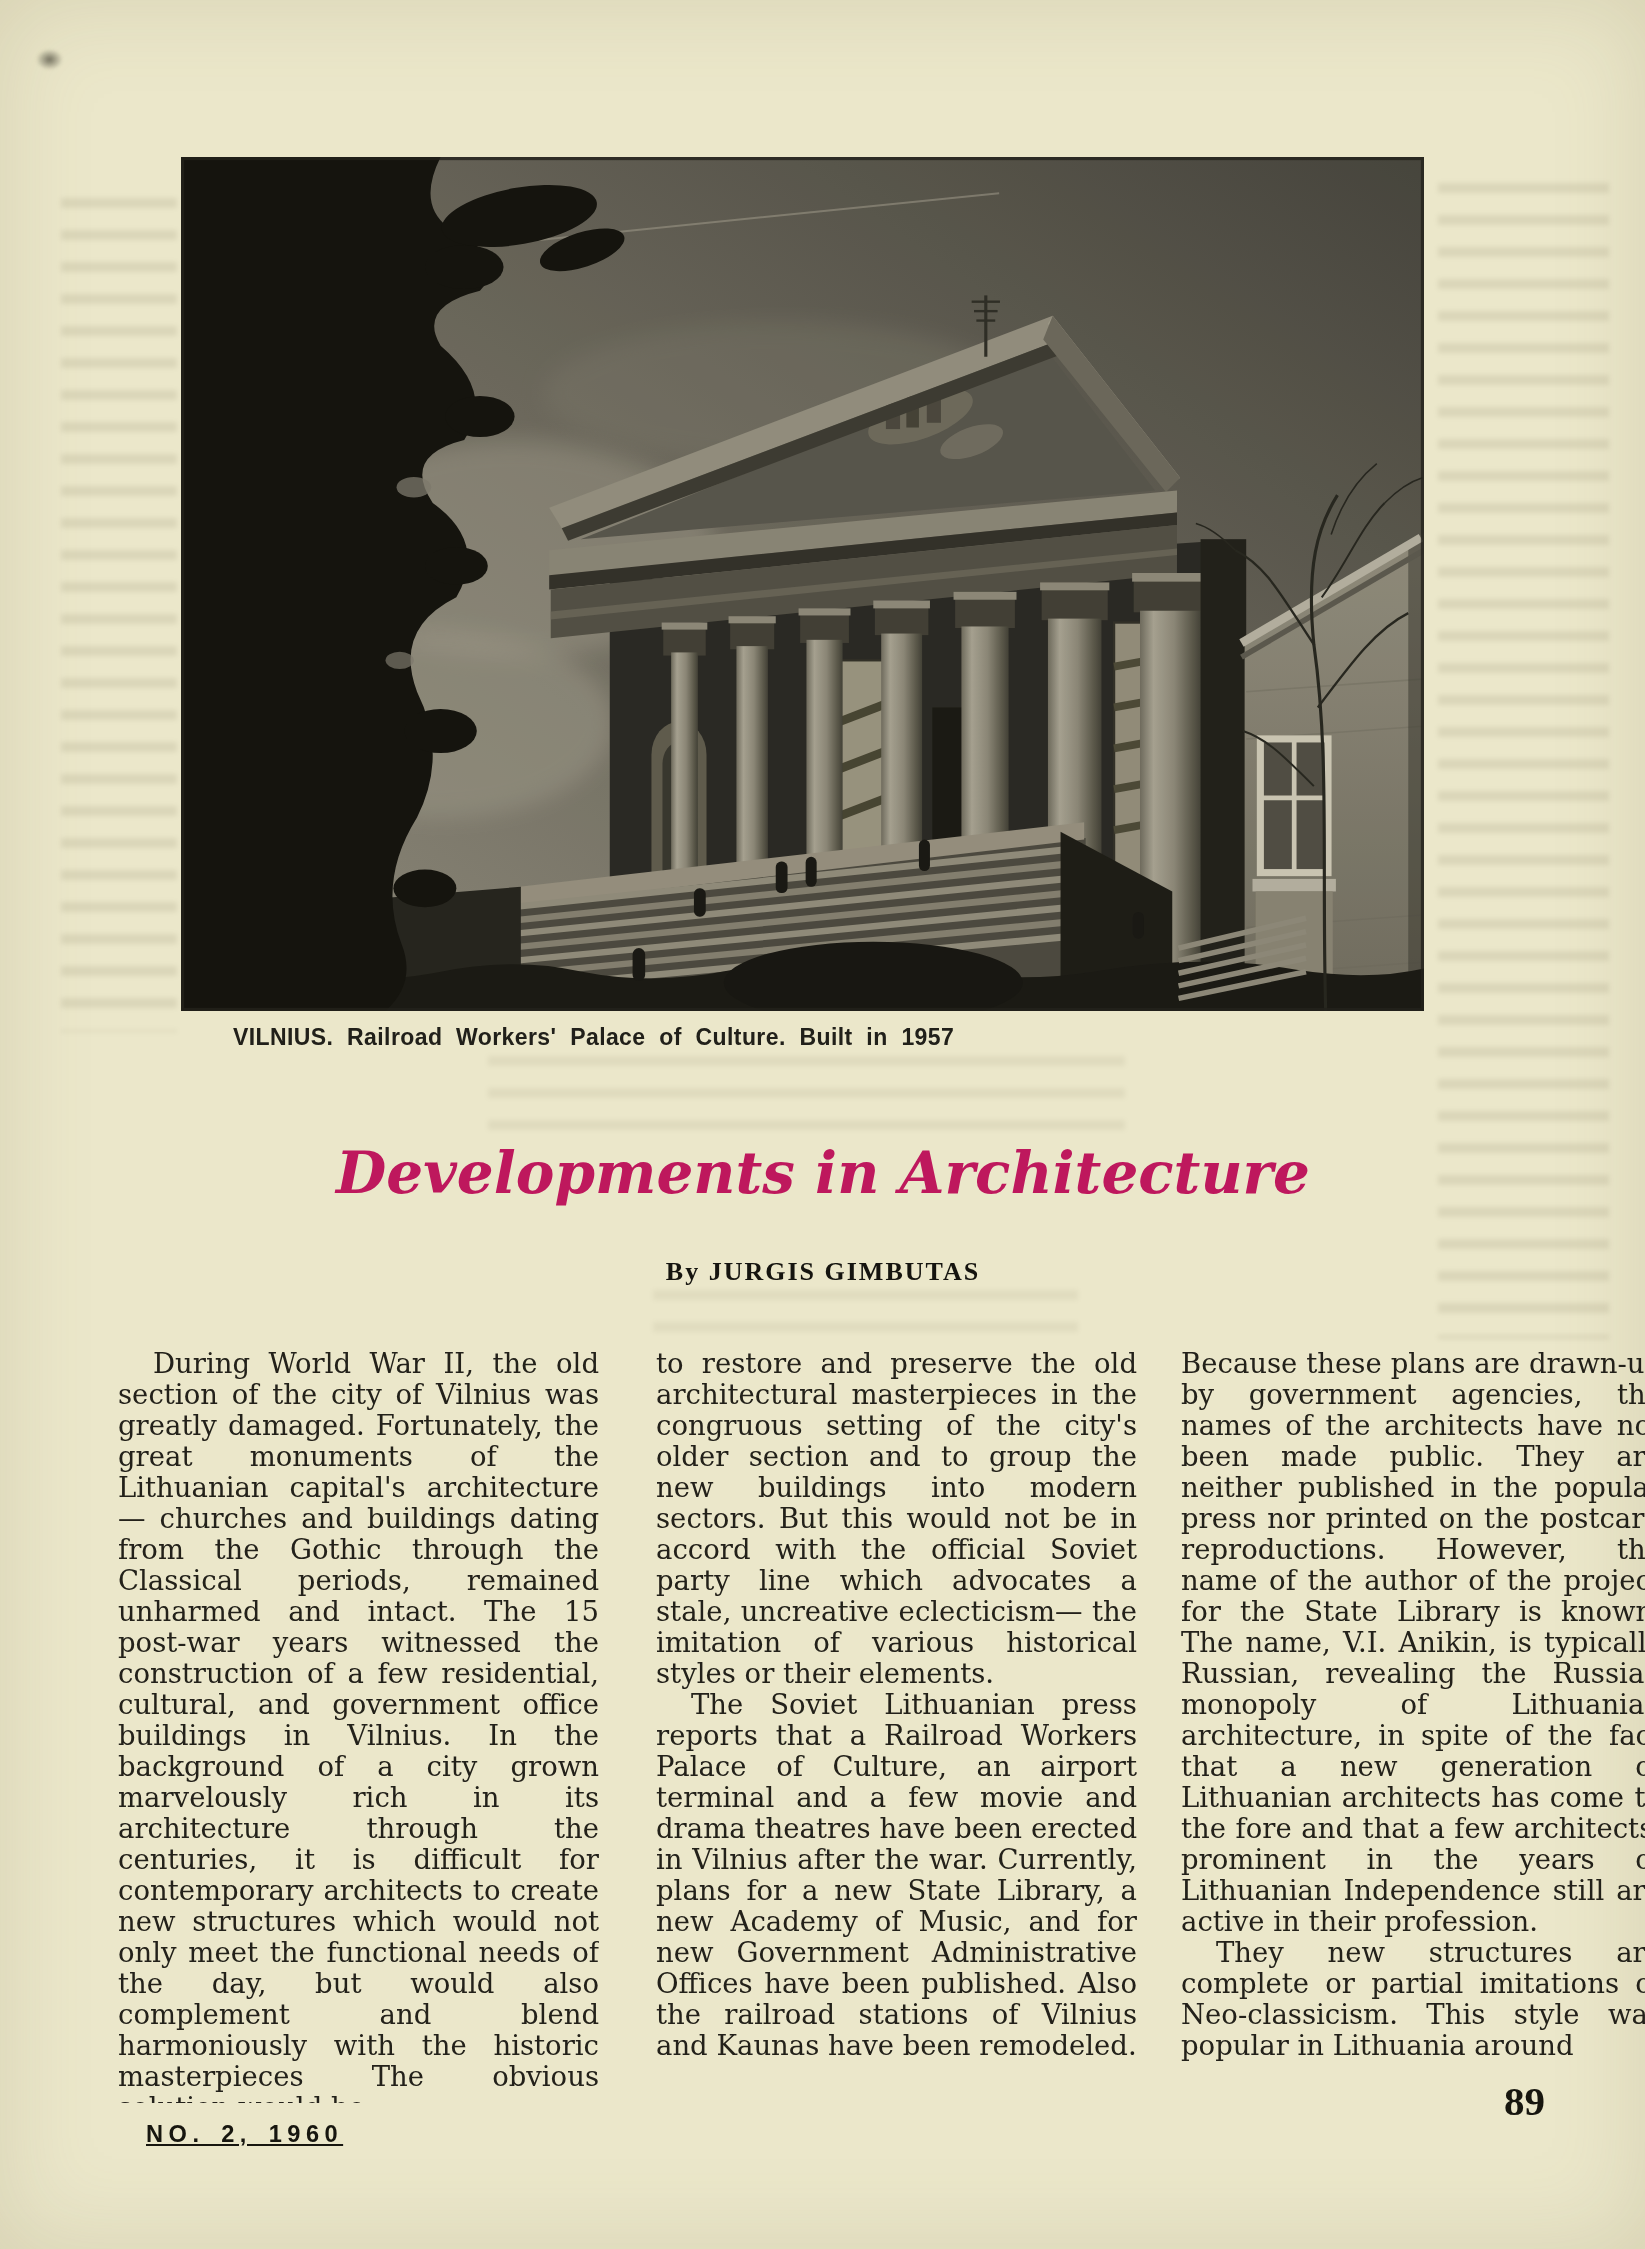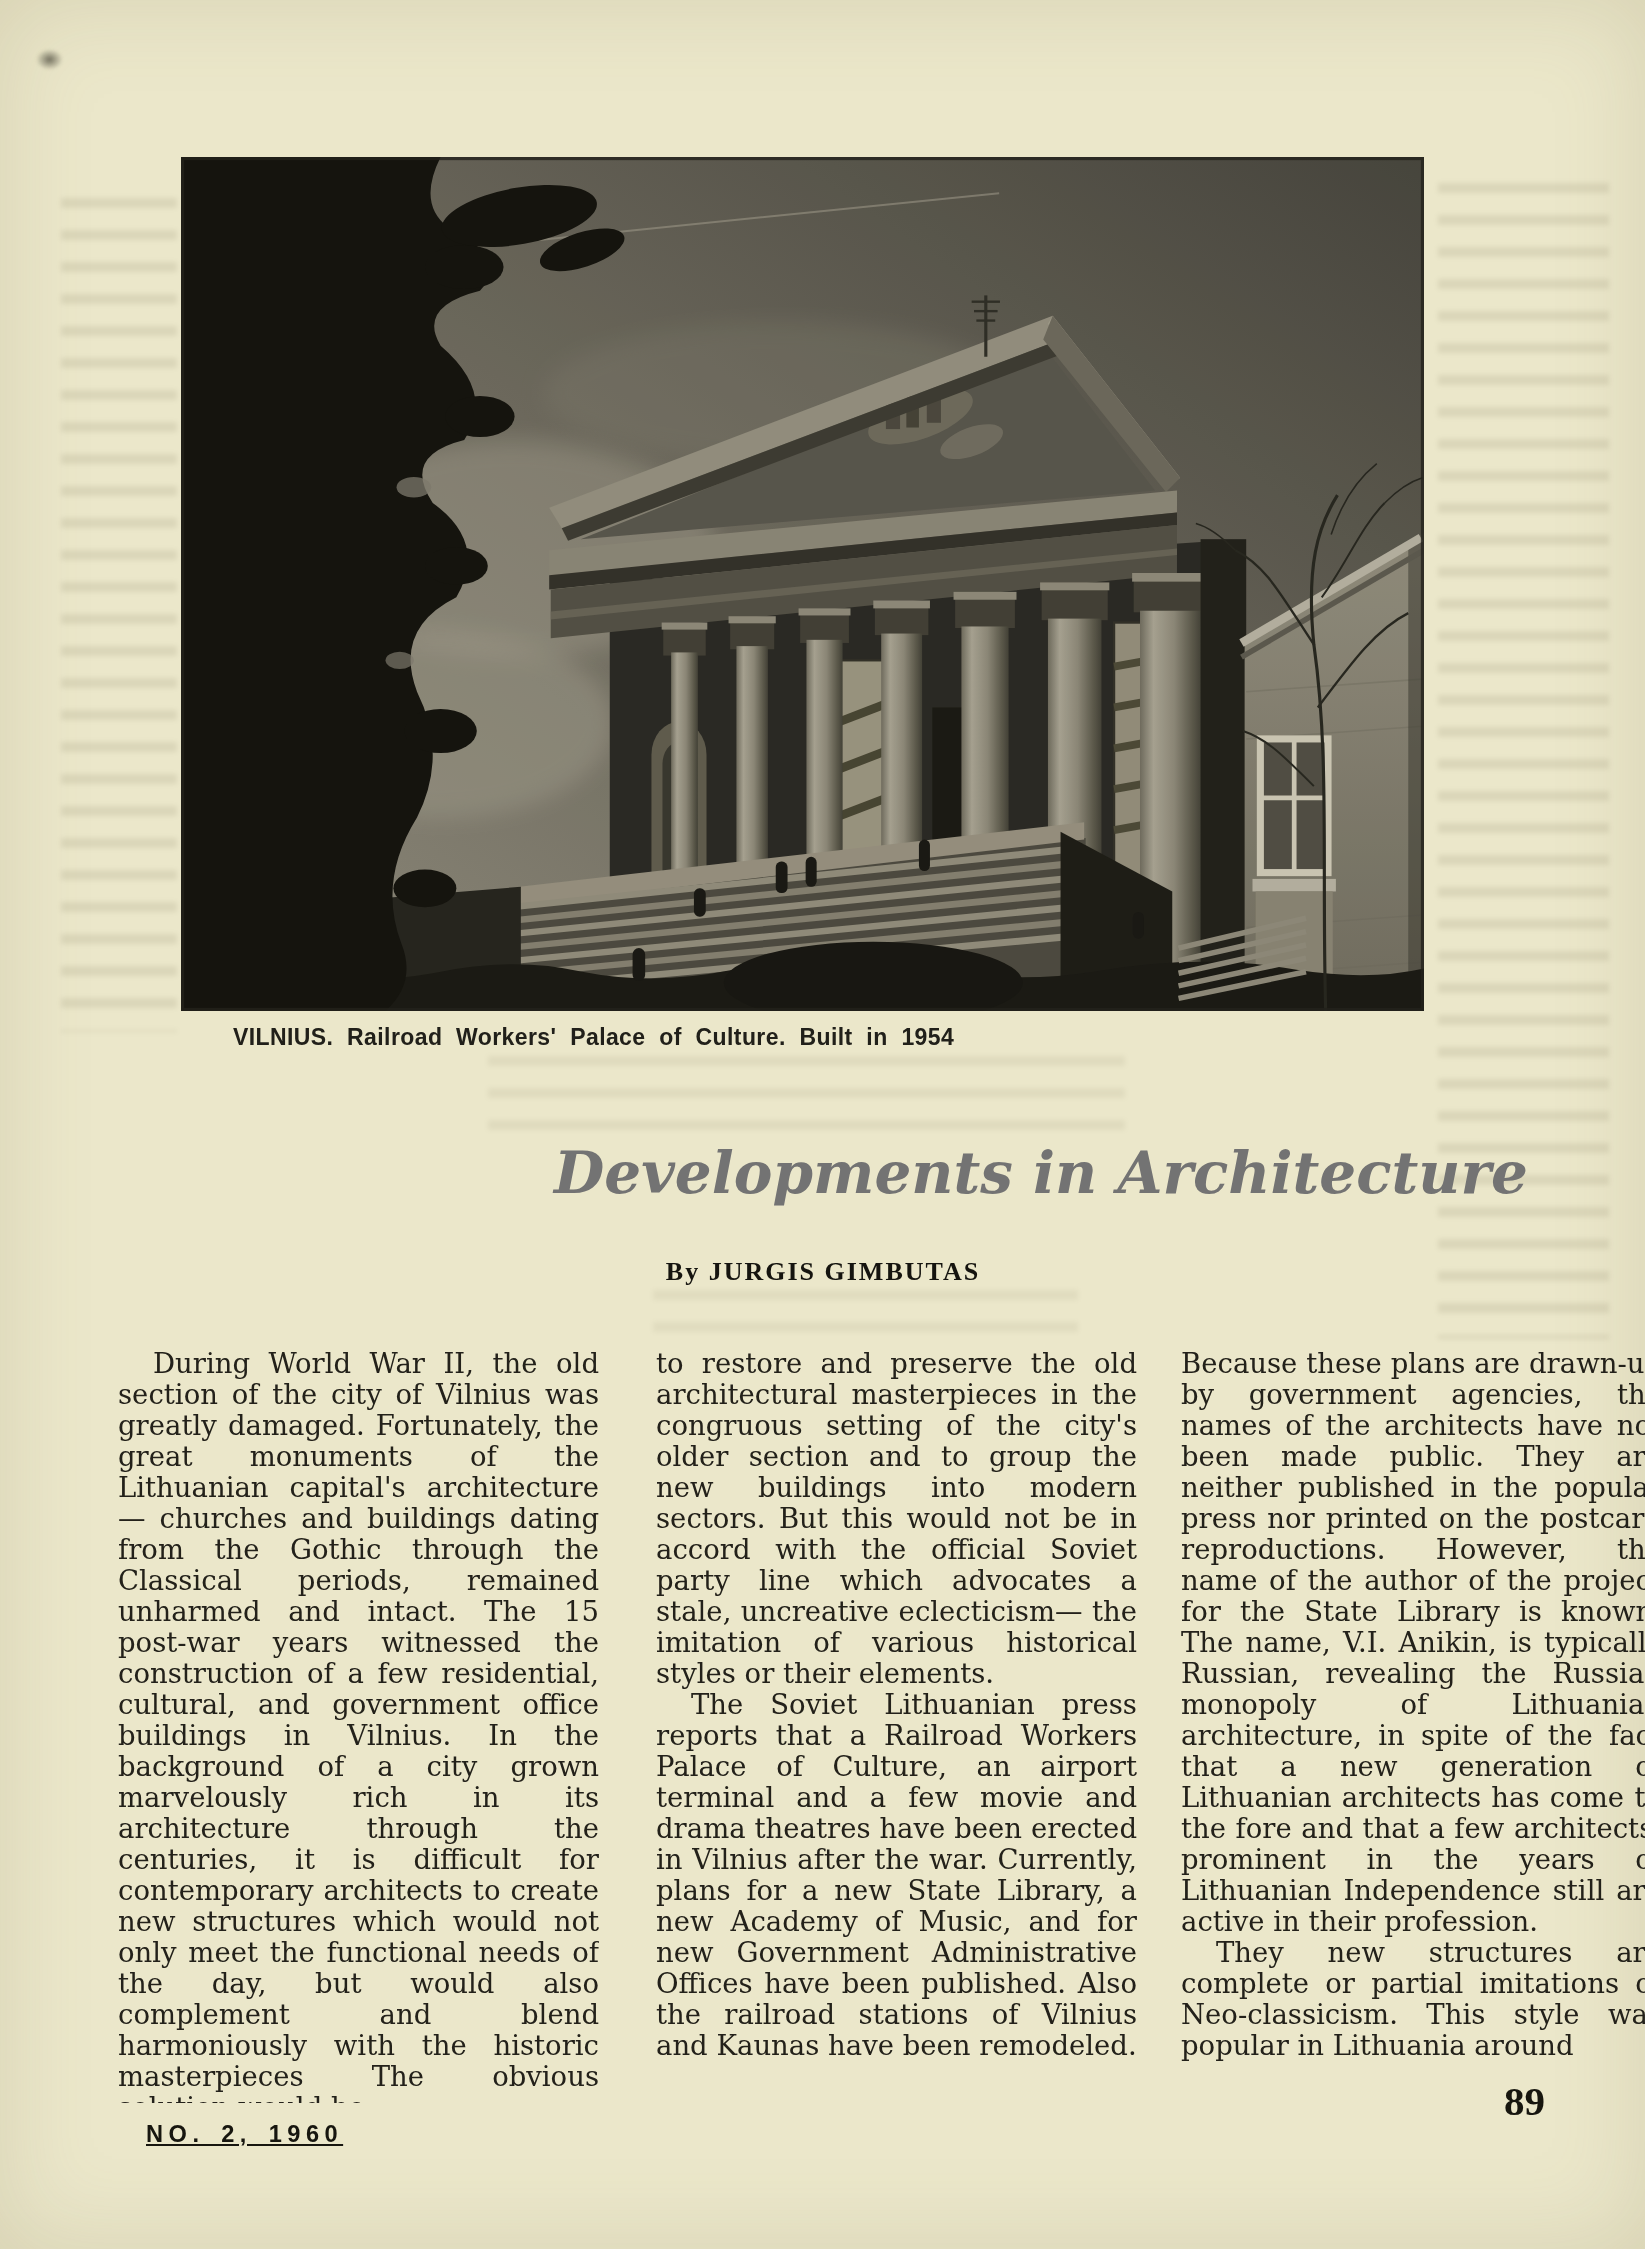--- a/index.html
+++ b/index.html
@@ -4,23 +4,23 @@
 <style>
   html,body{margin:0;padding:0;}
   body{width:1646px;height:2250px;background:#d8d4b4;font-family:"DejaVu Serif",serif;}
   .page{position:relative;width:1646px;height:2250px;background:#ebe7ca;overflow:hidden;
         box-shadow:inset 0 0 94px rgba(120,110,70,.18);}
   .photo-figure{position:absolute;left:181px;top:157px;width:1243px;height:854px;}
   .photo-figure svg{display:block;width:100%;height:100%;}
   .caption{position:absolute;left:233px;top:1024px;width:1180px;
            font-family:"Liberation Sans",sans-serif;font-weight:bold;font-size:23px;
            letter-spacing:0.4px;word-spacing:7px;color:#21201a;}
-  .title{position:absolute;left:118px;top:1139px;width:1410px;text-align:right;
+  .title{position:absolute;left:118px;top:1139px;width:1410px;text-align:center;
          font-family:"DejaVu Serif",serif;font-style:italic;font-weight:bold;
-         font-size:58px;color:#737373;}
+         font-size:58px;color:#be185d;}
   .byline{position:absolute;left:118px;top:1257px;width:1410px;text-align:center;
           font-family:"Liberation Serif",serif;font-weight:bold;font-size:26px;
           letter-spacing:2px;color:#15140f;}
   .col{position:absolute;top:1348px;width:481px;height:755px;overflow:hidden;
        font-size:27.5px;line-height:31px;text-align:justify;color:#23211a;}
   .col p{margin:0;}
   .col p.indent{text-indent:35px;}
   .col-1{left:118px;} .col-2{left:656px;} .col-3{left:1181px;}
   .footer-issue{position:absolute;left:146px;top:2121px;
                 font-family:"Liberation Sans",sans-serif;font-weight:bold;font-size:23.6px;
@@ -230,21 +230,21 @@
         <path d="M1462,480 C1475,440 1495,410 1520,390" stroke-width="2"></path>
         <path d="M1340,500 C1320,480 1305,470 1290,466" stroke-width="2"></path>
         <path d="M1530,440 C1550,420 1565,412 1578,408" stroke-width="2"></path>
       </g>
 
       <rect x="0" y="0" width="1580" height="1086" fill="#756f60" opacity=".06"></rect>
       <rect x="2" y="2" width="1576" height="1082" fill="none" stroke="#23221c" stroke-width="4" opacity=".8"></rect>
     </svg>
   </figure>
 
-  <div class="caption">VILNIUS. Railroad Workers' Palace of Culture. Built in 1954</div>
+  <div class="caption">VILNIUS. Railroad Workers' Palace of Culture. Built in 1957</div>
 
   <h1 class="title" style="margin:0">Developments in Architecture</h1>
   <div class="byline">By JURGIS GIMBUTAS</div>
 
   <div class="col col-1">
     <p class="indent">During World War II, the old section of the city of Vilnius was greatly damaged. Fortunately, the great monuments of the Lithuanian capital's architecture — churches and buildings dating from the Gothic through the Classical periods, remained unharmed and intact. The 15 post-war years witnessed the construction of a few residential, cultural, and government office buildings in Vilnius. In the background of a city grown marvelously rich in its architecture through the centuries, it is difficult for contemporary architects to create new structures which would not only meet the functional needs of the day, but would also complement and blend harmoniously with the historic masterpieces The obvious solution would be</p>
   </div>
   <div class="col col-2">
     <p>to restore and preserve the old architectural masterpieces in the congruous setting of the city's older section and to group the new buildings into modern sectors. But this would not be in accord with the official Soviet party line which advocates a stale, uncreative eclecticism— the imitation of various historical styles or their elements.</p>
     <p class="indent">The Soviet Lithuanian press reports that a Railroad Workers Palace of Culture, an airport terminal and a few movie and drama theatres have been erected in Vilnius after the war. Currently, plans for a new State Library, a new Academy of Music, and for new Government Administrative Offices have been published. Also the railroad stations of Vilnius and Kaunas have been remodeled.</p>

